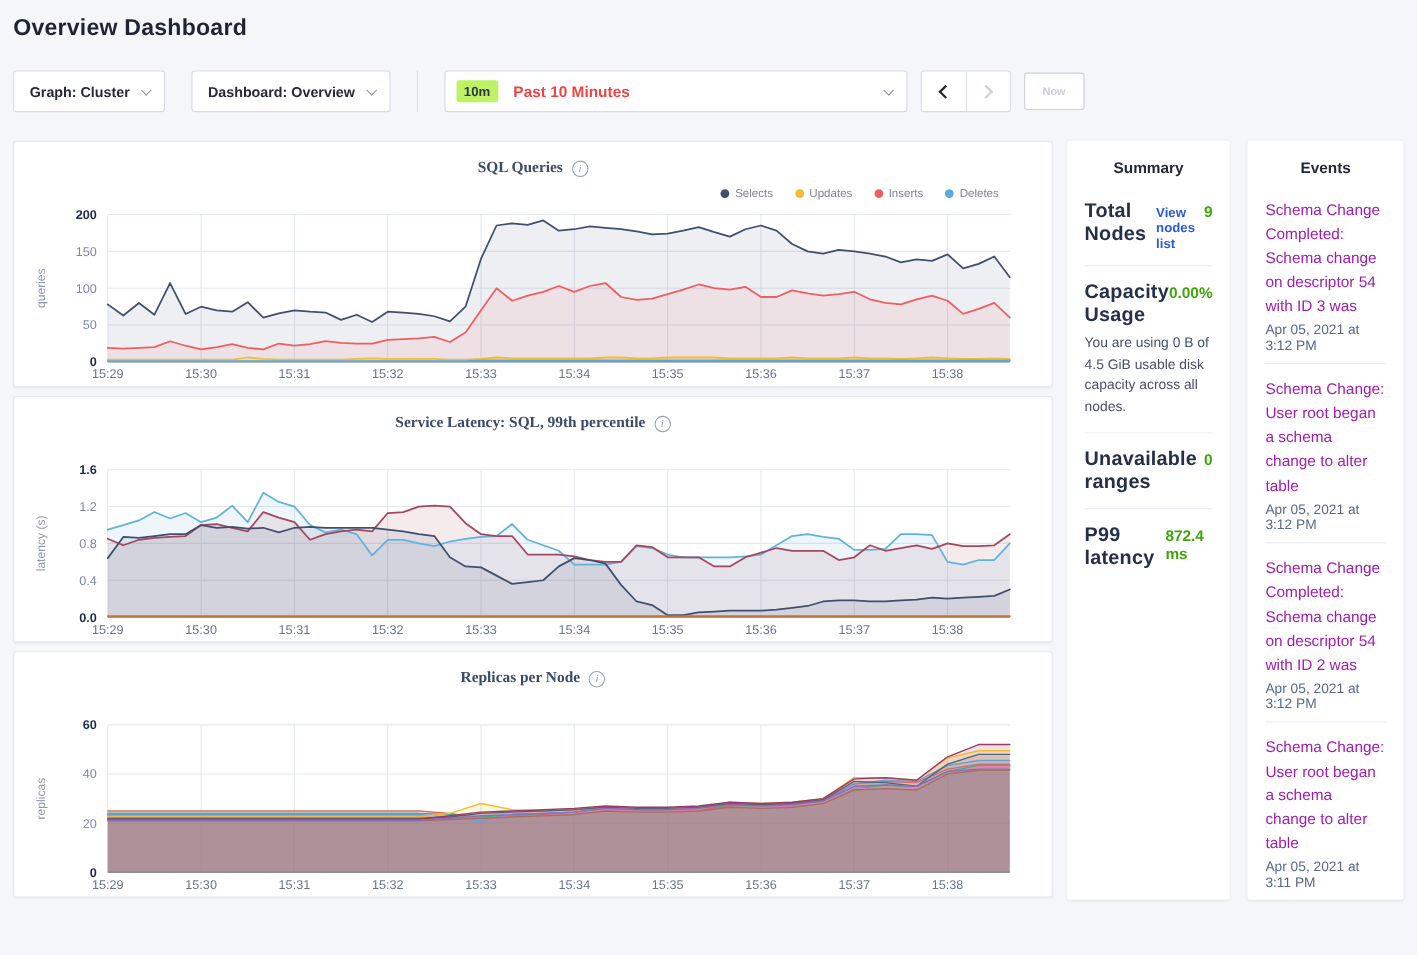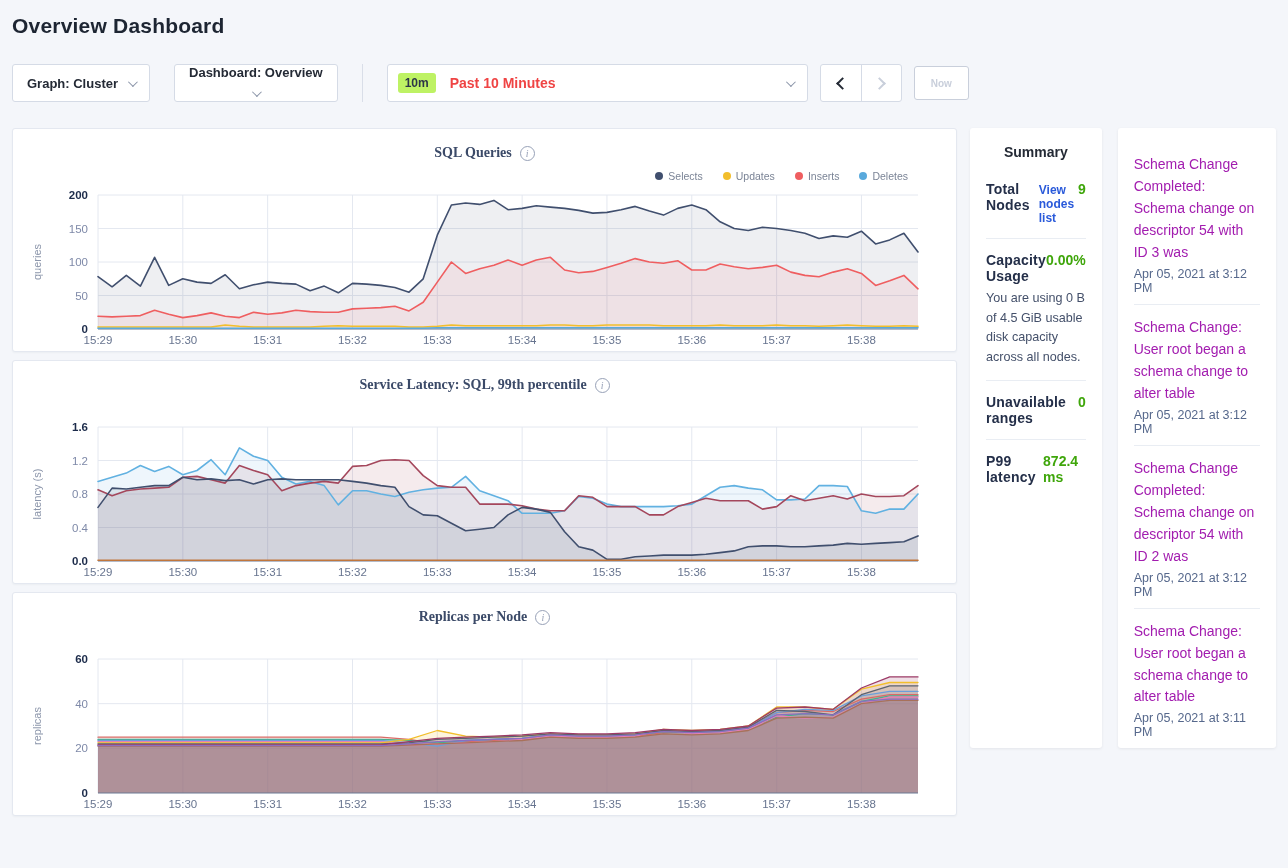--- a/index.html
+++ b/index.html
@@ -12,21 +12,21 @@
   .page-header { padding:14px 12px 0; }
   .page-title { font-size:21px; font-weight:700; color:#1d2532; letter-spacing:.2px; }
 
   
   .toolbar { display:flex; align-items:center; margin:26px 12px 26px; height:38px; }
   .dd-btn {
     height:38px; background:#fff; border:1px solid #d5dbe6; border-radius:3px;
     display:flex; align-items:center; gap:10px; padding:0 14px;
     font-size:13px; font-weight:700; color:#242a35; cursor:pointer;
   }
-  .dd-btn + .dd-btn { margin-left:24px;flex-direction:column; }
+  .dd-btn + .dd-btn { margin-left:24px; }
   .v-divider { width:1px; height:38px; background:#d9dee8; margin:0 24px; }
   .chev { display:inline-block; width:7px; height:7px;
     border-right:1.6px solid #8a94a8; border-bottom:1.6px solid #8a94a8;
     transform:rotate(45deg) translateY(-2px); }
   .time-picker {
     width:421px; height:38px; background:#fff; border:1px solid #d5dbe6; border-radius:3px;
     display:flex; align-items:center; padding:0 14px 0 10px; cursor:pointer;
   }
   .range-badge {
     background:#bef264; color:#2d3648; font-size:12px; font-weight:700;
@@ -71,21 +71,21 @@
   
   .sidebar { width:316px; display:flex; flex-direction:row; gap:16px; }
   .card {
     background:#fff; border-radius:3px; box-shadow:0 1px 3px rgba(36,42,53,.08);
     padding:14px 16px 6px;
   }
   .card-title { text-align:center; font-size:14px; font-weight:700; color:#242a35; padding:2px 0 8px; }
   .summary-row { padding:13px 0; border-bottom:1px solid #e9edf3; }
   .summary-row:last-child { border-bottom:none; }
   .summary-line { display:flex; align-items:baseline; }
-  .summary-label { font-size:14px; font-weight:700; color:#242f49; letter-spacing:.2px; }
+  .summary-label { font-size:18px; font-weight:700; color:#242f49; letter-spacing:.2px; }
   .summary-link { font-size:12px; font-weight:700; color:#2a5ada; margin-left:9px; cursor:pointer; }
   .summary-value { margin-left:auto; font-size:14px; font-weight:700; color:#3fa60b; }
   .summary-desc { font-size:12.6px; color:#44506a; line-height:1.55; margin-top:5px; }
   .event-item { padding:12px 0 9px; border-bottom:1px solid #e9edf3; }
   .event-item:last-child { border-bottom:none; }
   .event-msg { font-size:14px; color:#a21caf; line-height:1.57; }
   .event-time { font-size:12.5px; color:#56688c; margin-top:3px; }
   .events-card { padding-bottom:0; }
 </style>
 </head>
@@ -323,20 +323,21 @@
       </div>
       <div class="summary-row">
         <div class="summary-line">
           <span class="summary-label">P99 latency</span>
           <span class="summary-value">872.4 ms</span>
         </div>
       </div>
     </div>
 
     <div class="card events-card">
+      <div class="card-title">Events</div>
       <div id="events-list">
           <div class="event-item">
             <div class="event-msg">Schema Change Completed: Schema change on descriptor 54 with ID 3 was</div>
             <div class="event-time">Apr 05, 2021 at 3:12 PM</div>
           </div>
           <div class="event-item">
             <div class="event-msg">Schema Change: User root began a schema change to alter table</div>
             <div class="event-time">Apr 05, 2021 at 3:12 PM</div>
           </div>
           <div class="event-item">

